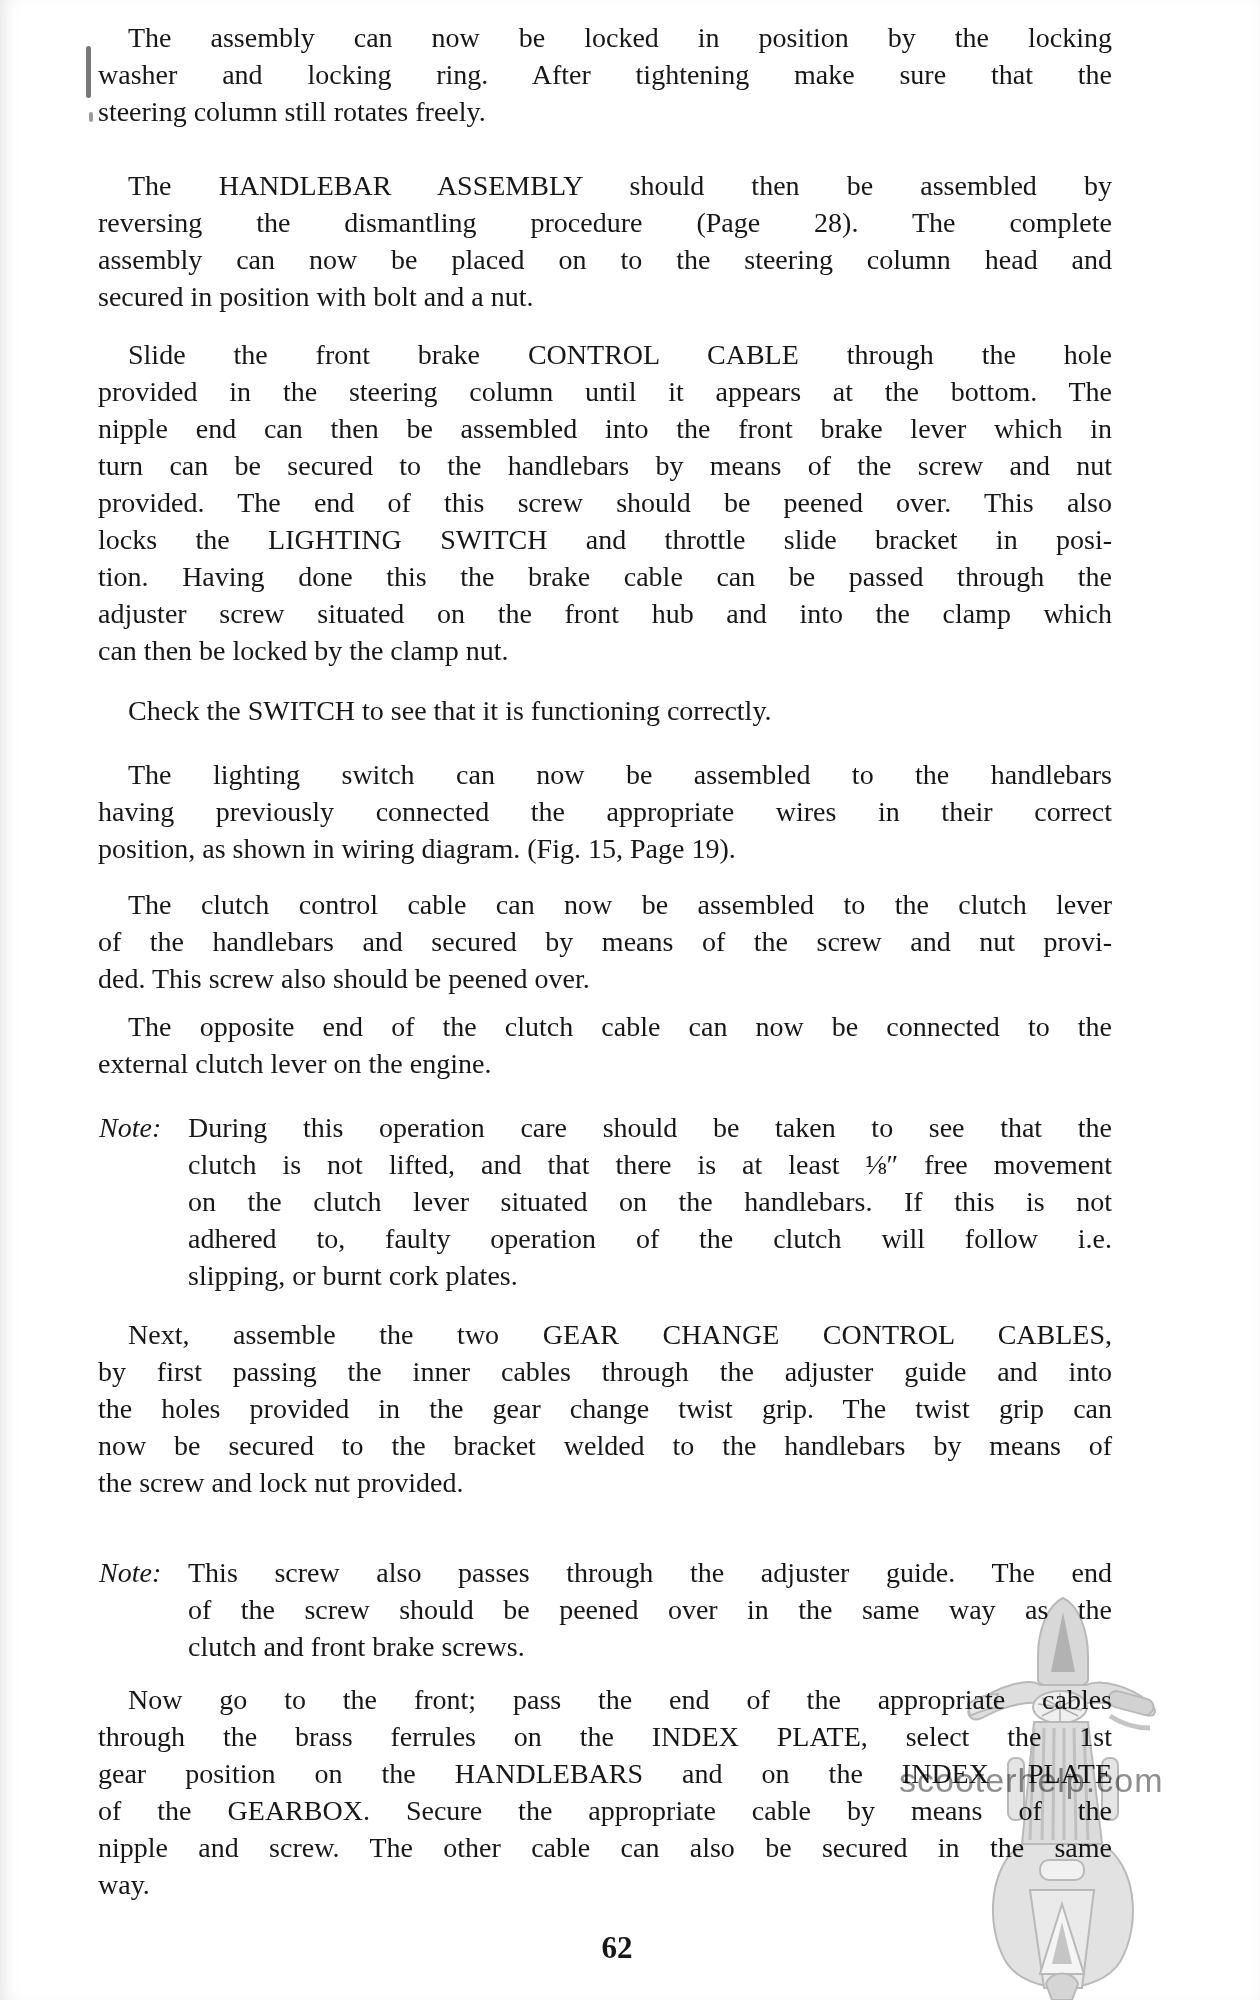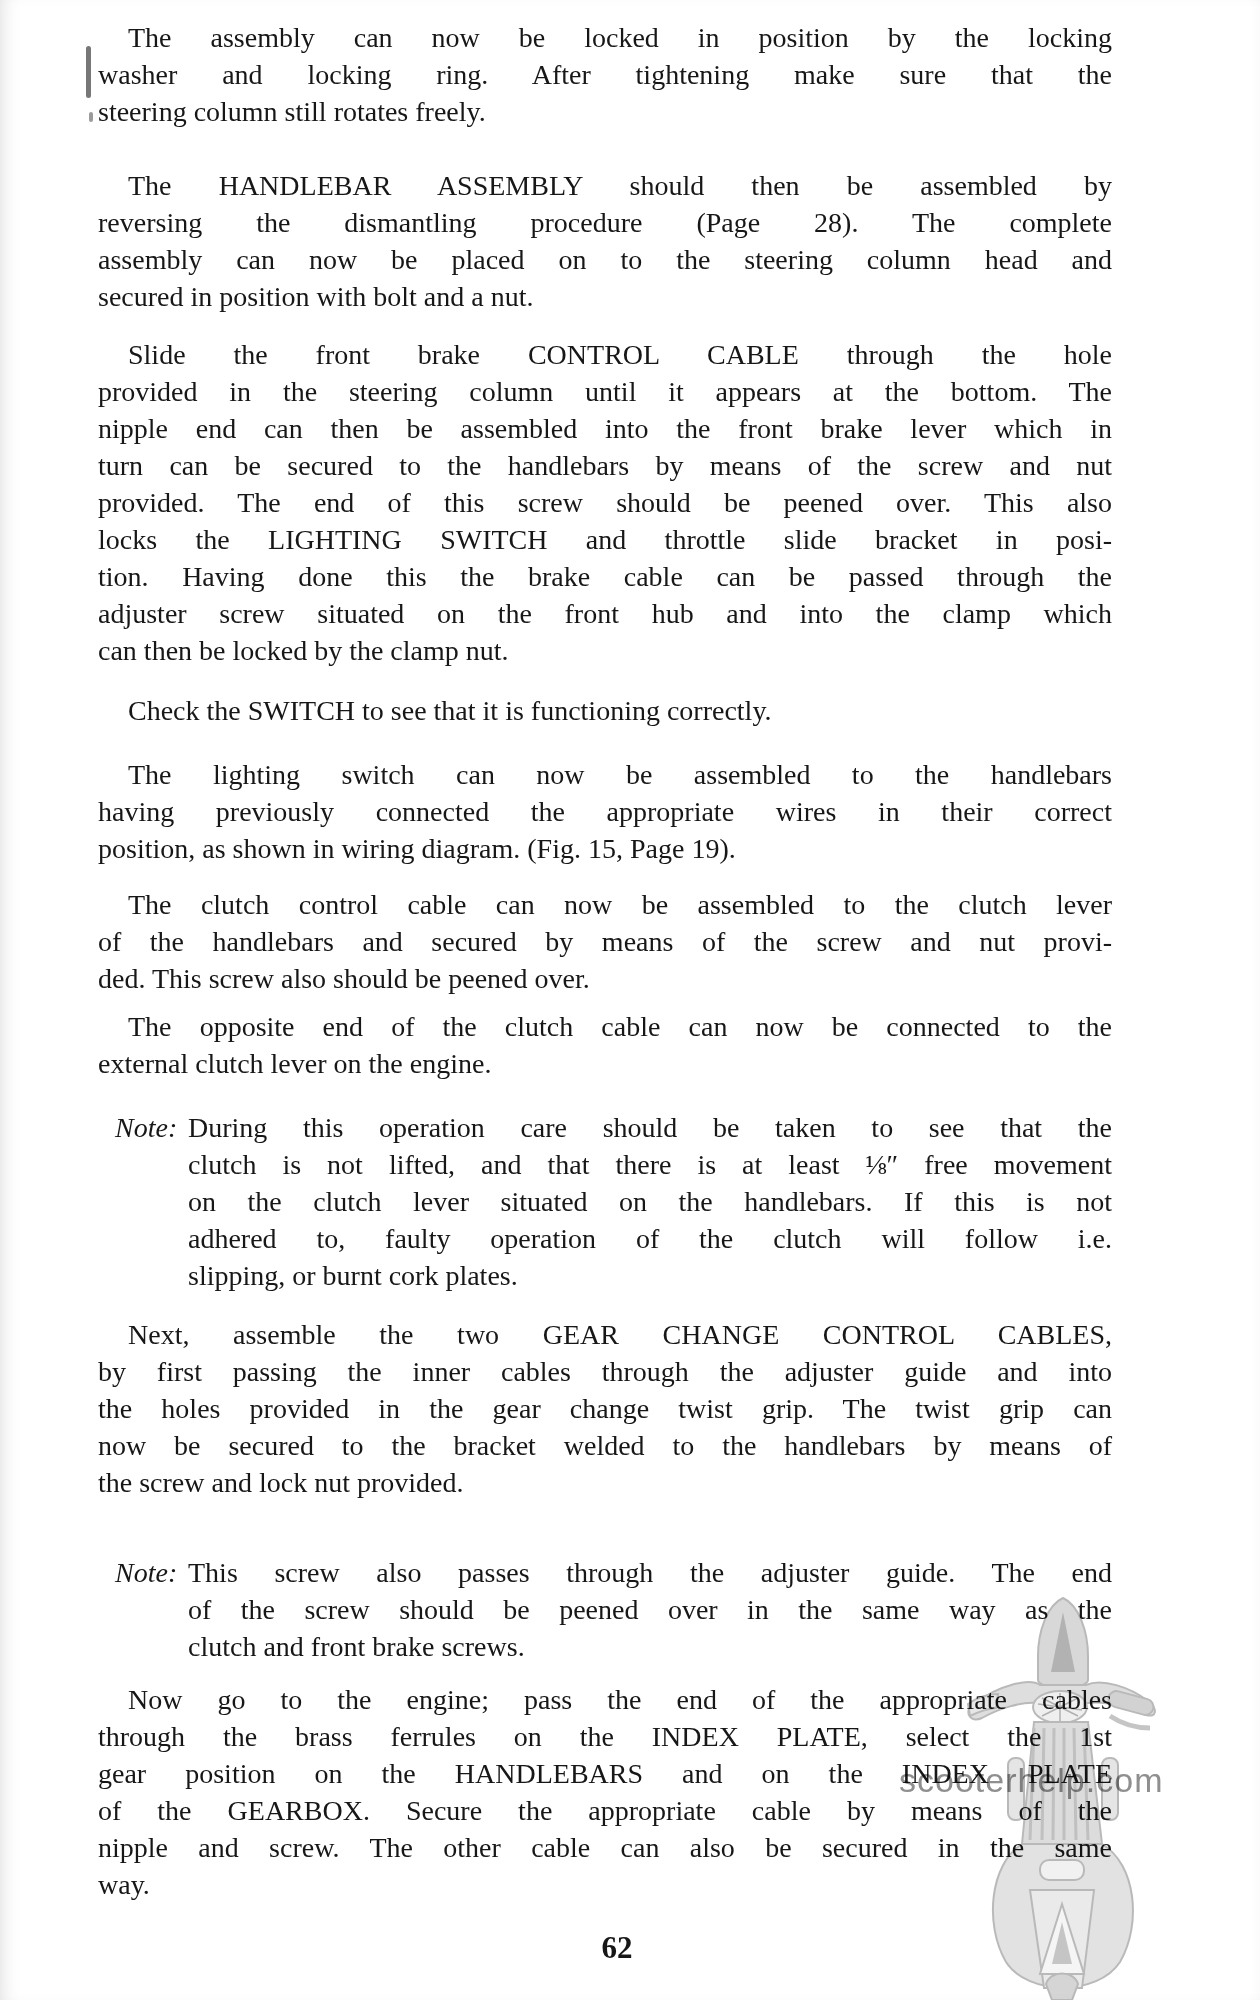--- a/index.html
+++ b/index.html
@@ -17,21 +17,21 @@
   .para{position:absolute;left:0;width:1014px;font-size:28px;line-height:37px;}
   .line{text-align:justify;text-align-last:justify;white-space:normal;}
   .line.last{text-align-last:left;}
   .para.body .line:first-child{text-indent:30px;}
   
   .b0{top:19px}.b1{top:167px}.b2{top:336px}.b3{top:692px}.b4{top:756px}
   .b5{top:886px}.b6{top:1008px}.b7{top:1109px}.b8{top:1316px}.b9{top:1554px}.b10{top:1681px}
   
   .para.note{padding-left:90px;box-sizing:border-box;}
   .note-label{
-    position:absolute;left:17px;top:0;
+    position:absolute;left:1px;top:0;
     font-style:italic;font-size:28px;line-height:37px;
   }
   .pagenum{
     position:absolute;left:557px;top:1929px;width:120px;
     text-align:center;font-size:31px;line-height:37px;font-weight:bold;
   }
   .watermark-text{
     position:absolute;left:899px;top:1761px;
     font-family:"Liberation Sans", sans-serif;
     font-weight:normal;font-size:34px;letter-spacing:1px;
@@ -116,21 +116,21 @@
       </div>
       <div class="para b9 note">
         <span class="note-label">Note:</span>
         <div class="note-body">
           <div class="line">This screw also passes through the adjuster guide.   The end</div>
           <div class="line">of the screw should be peened over in the same way as the</div>
           <div class="line last">clutch and front brake screws.</div>
         </div>
       </div>
       <div class="para b10 body">
-        <div class="line">Now go to the engine; pass the end of the appropriate cables</div>
+        <div class="line">Now go to the front; pass the end of the appropriate cables</div>
         <div class="line">through the brass ferrules on the INDEX PLATE, select the 1st</div>
         <div class="line">gear position on the HANDLEBARS and on the INDEX PLATE</div>
         <div class="line">of the GEARBOX.   Secure the appropriate cable by means of the</div>
         <div class="line">nipple and screw.   The other cable can also be secured in the same</div>
         <div class="line last">way.</div>
       </div>
     </div>
 
   <div class="pagenum">62</div>
 

